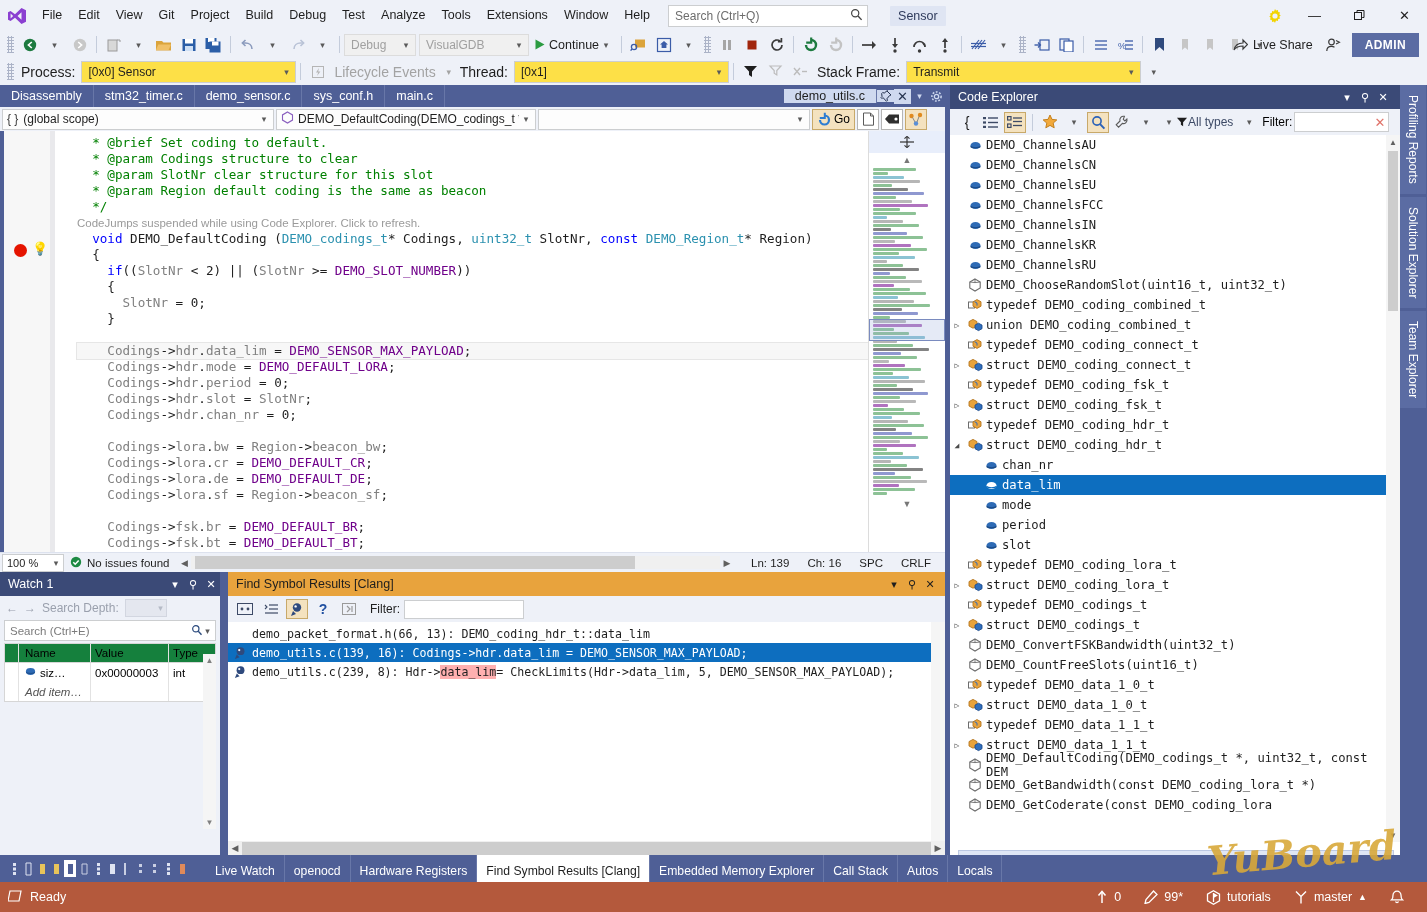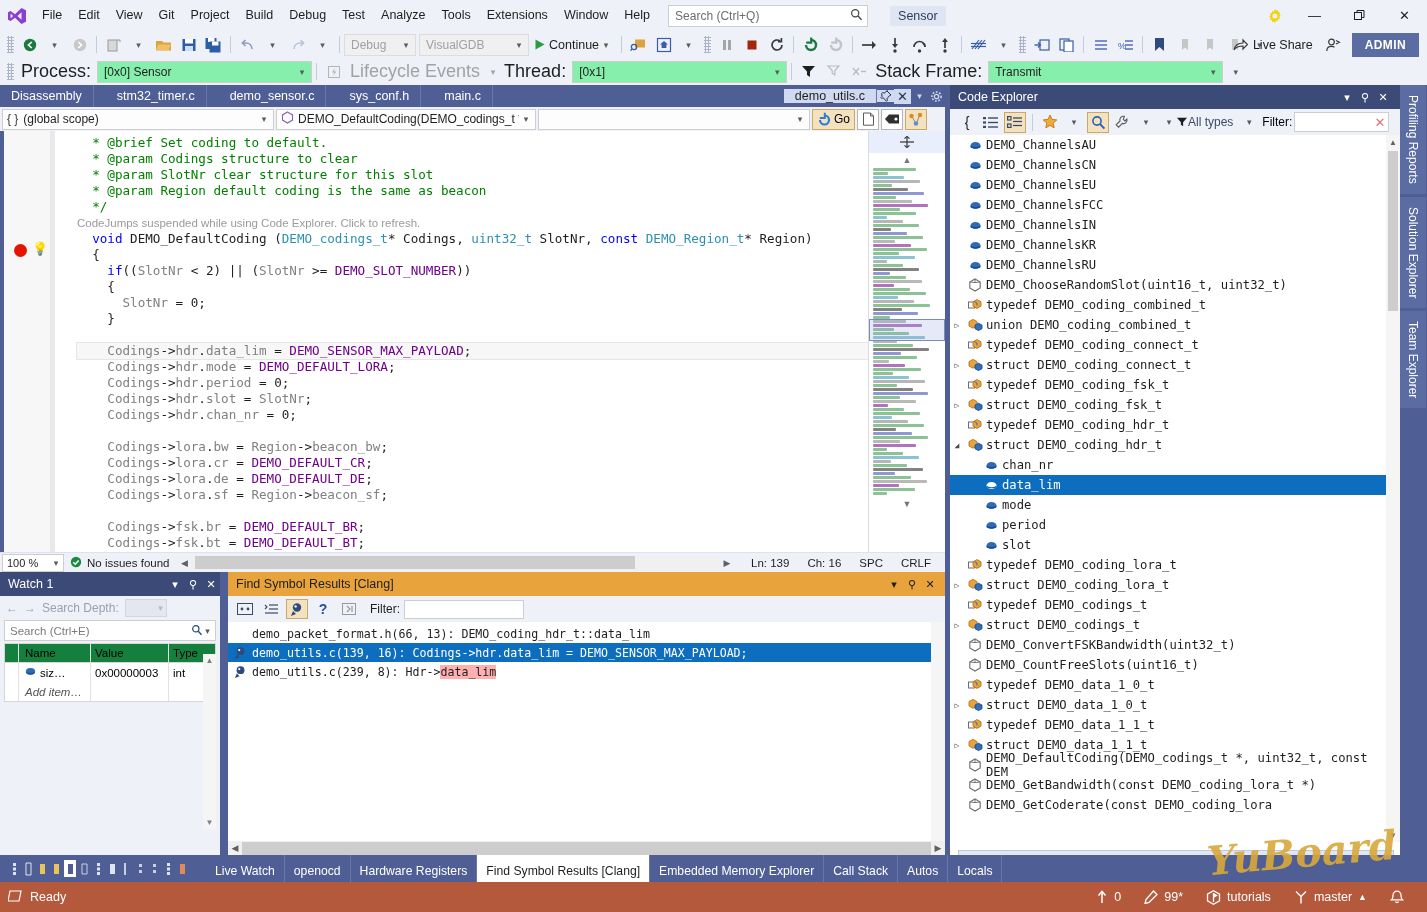--- a/index.html
+++ b/index.html
@@ -48,51 +48,51 @@
   }
   .grip { width: 7px; height: 17px; margin: 0 3px;
     background-image: radial-gradient(circle, #9aa3bb 1px, transparent 1.2px);
     background-size: 3px 3px; opacity:.8; }
   .tbtn {
     min-width: 23px; height: 23px; display: flex; align-items: center;
     justify-content: center; margin: 0 1px; color: #3a3a3a;
   }
   .tsep { width: 1px; height: 17px; background: #c4ccdb; margin: 0 4px; }
   .combo {
-    height: 22px; border: 1px solid #ccced0; background: #86efac; display: flex;
+    height: 22px; border: 1px solid #ccced0; background: #fde047; display: flex;
     align-items: center; padding: 0 2px 0 6px; font-size: 12px; color: #1e1e1e;
   }
   .combo.disabled { background: #f0f0f0; color: #a0a0a0; border-color: #dcdcdc; }
   .combo .cval { flex: 1; white-space: nowrap; overflow: hidden; }
   .caret { width: 14px; text-align: center; color: #5a5a5a; font-size: 9px; }
   .continue-btn { display: flex; align-items: center; height: 23px; padding: 0 4px; }
   .continue-label { font-size: 12.5px; color: #1e1e1e; margin-left: 3px; }
   .live-share { display:flex; align-items:center; gap:5px; padding:0 8px; height:23px; font-size:12.5px; color:#1e1e1e;}
   .admin-badge {
     background: #5b6ca3; color: #fff; font-size: 12px; font-weight: bold;
     padding: 5px 13px; letter-spacing: .4px; margin-left: 6px; margin-right: 8px;
   }
 
   
   .toolbar2 {
     height: 27px; background: #eef1f8; display: flex; align-items: center;
     padding-left: 4px;
   }
-  .tb2-label { font-size: 18px; color: #1e1e1e; margin: 0 6px 0 4px; }
+  .tb2-label { font-size: 14px; color: #1e1e1e; margin: 0 6px 0 4px; }
   .tb2-label.dis { color: #a3a3a3; }
 
   
   .main {
     position: absolute; top: 85px; left: 0; right: 0; bottom: 30px;
     background: #4f5f96;
   }
 
   
   .editor-region { position: absolute; left: 0; top: 0; width: 945px; height: 487px; }
-  .tabstrip { height: 22px; background: #4f5f96; display: flex; align-items: stretch; position: relative; gap: 12px; }
+  .tabstrip { height: 22px; background: #4f5f96; display: flex; align-items: stretch; position: relative; }
   .doctab {
     padding: 0 11px; display: flex; align-items: center; font-size: 12.5px;
     color: #fff; background: #4f5f96; border-right: 1px solid #6877a8;
   }
   .doctab.active { background: #cfd9ef; color: #1e1e1e; }
   .tab-right { position: absolute; right: 0; top: 0; height: 22px; display: flex; align-items: center; }
   .tab-ico { width: 17px; display: flex; align-items: center; justify-content: center; color: #24324f; }
   .tab-ico.light { color: #cfd9ef; }
 
   .navbar {
@@ -969,20 +969,21 @@
         <div class="fsr-row">
           <span class="fsr-ico">
             <svg width="14" height="14" viewBox="0 0 15 15">
                 <circle cx="7" cy="5.5" r="4.2" fill="#2f4a7d"></circle>
                 <circle cx="5.6" cy="4.4" r="1.2" fill="#fff"></circle>
                 <path d="M3 9l-2 5 5-2" fill="#2f4a7d"></path>
               </svg>
           </span>
           <span>demo_utils.c(239, 8): Hdr-&gt;</span>
             <span class="hl-pink">data_lim</span>
+            <span> = CheckLimits(Hdr-&gt;data_lim, 5, DEMO_SENSOR_MAX_PAYLOAD);</span>
         </div>
       </div>
       <div class="fsr-vscroll"></div>
       <div class="fsr-hscroll">
         <span class="hsarrow">◀</span>
         <div class="thumb"></div>
         <span class="hsarrow" style="margin-left:auto;">▶</span>
       </div>
     </div>
 

